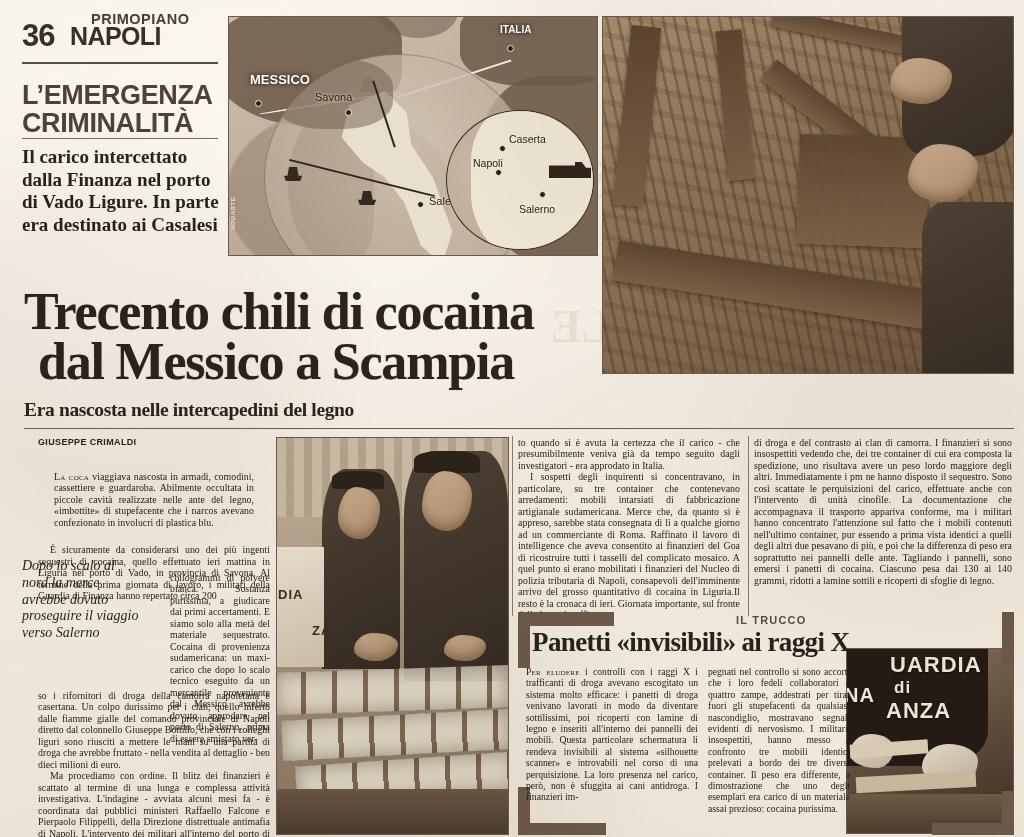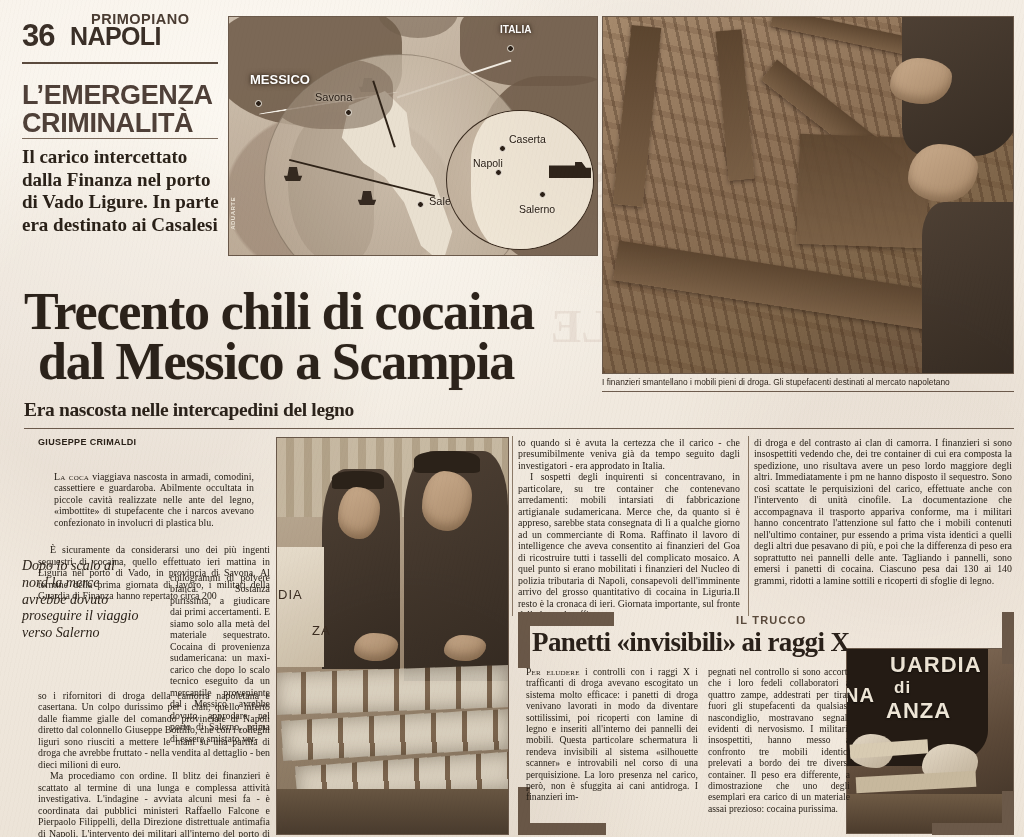--- a/index.html
+++ b/index.html
@@ -210,21 +210,21 @@
     padding-bottom: 3px; border-bottom: 1px solid #6d5c4e;
   }
 
   #officers-photo { left: 276px; top: 437px; width: 233px; height: 398px; }
   .gf-vest {
     position:absolute;
     background: linear-gradient(160deg,#e6dccb,#cfc2ac);
   }
   .gf-txt {
     position:absolute; font-family:"Liberation Sans",sans-serif;
-    font-weight:400; color:#3a2c20; letter-spacing:1px;
+    font-weight:700; color:#3a2c20; letter-spacing:1px;
   }
   .table-bricks {
     position:absolute;
     background: repeating-linear-gradient(92deg, rgba(235,228,212,.85) 0 26px, rgba(120,96,72,.7) 26px 31px);
     box-shadow: inset 0 0 18px rgba(50,34,20,.4);
   }
 
   #gdf-photo { left: 846px; top: 648px; width: 168px; height: 186px; }
   .gdf-bg { position:absolute; inset:0; background: linear-gradient(160deg,#8c7560,#5d4a39 55%, #3c2f24); }
   .gdf-word {
@@ -378,21 +378,20 @@
     <div class="plank" style="left:168px;top:14px;width:210px;height:18px;transform:rotate(12deg);"></div>
     <div class="plank" style="left:196px;top:120px;width:130px;height:110px;transform:rotate(2deg);opacity:.92;"></div>
     <div class="plank" style="left:12px;top:250px;width:330px;height:40px;transform:rotate(9deg);"></div>
     <div class="uniform" style="left:300px;top:0px;width:120px;height:140px;border-radius:0 0 40% 20%;"></div>
     <div class="hand" style="left:288px;top:42px;width:62px;height:46px;"></div>
     <div class="hand" style="left:306px;top:128px;width:70px;height:58px;"></div>
     <div class="uniform" style="left:320px;top:186px;width:110px;height:172px;border-radius:20% 0 0 0;"></div>
     <div class="frame"></div>
   </div>
 
-  <div id="photo-caption">I finanzieri smantellano i mobili pieni di droga. Gli stupefacenti destinati al mercato napoletano</div>
 
   <h1 id="headline">
     <span class="l1">Trecento chili di cocaina</span>
     <span class="l2">dal Messico a Scampia</span>
   </h1>
 
   <div id="deck">
     <span>Era nascosta nelle intercapedini del legno</span>
   </div>
   <div id="deck-rule"></div>

